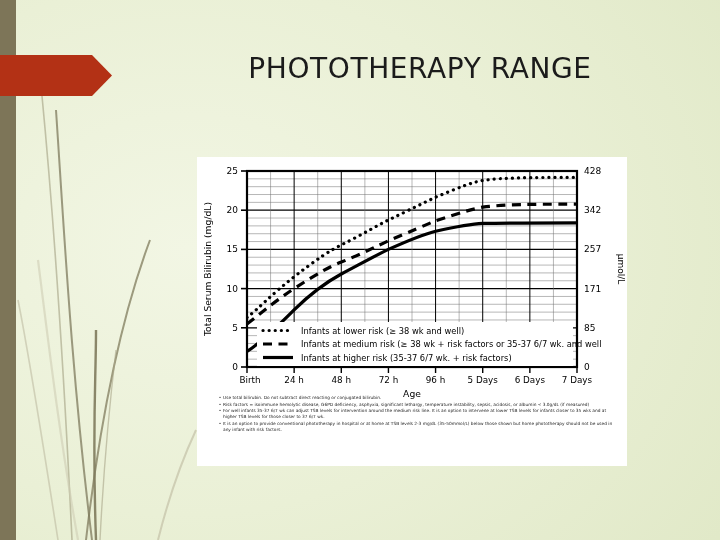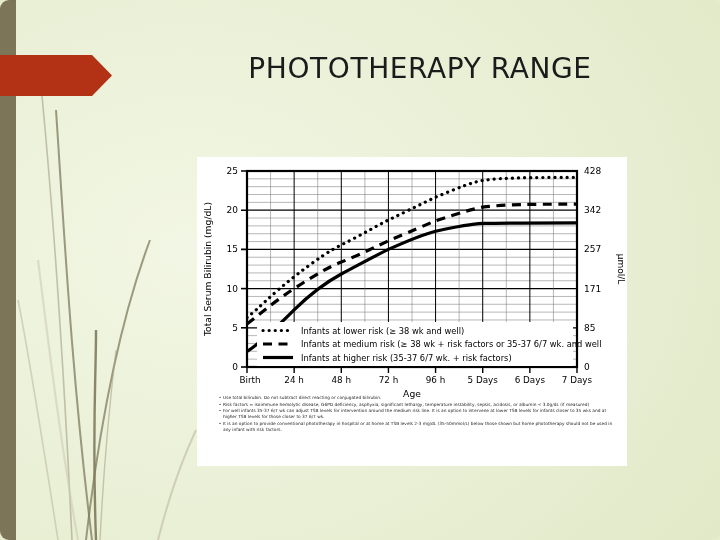--- a/index.html
+++ b/index.html
@@ -13,21 +13,20 @@
     font-family: "Liberation Sans", sans-serif;
     background: #e6edcf;
   }
   .slide {
     position: relative;
     width: 720px;
     height: 540px;
     background:
       radial-gradient(ellipse 900px 700px at 26% 46%, #f2f6e4 0%, #eaf0d6 38%, #e1e9c8 72%, #dbe4bd 100%);
     overflow: hidden;
-    border-radius: 9px;
   }
   
   .left-bar {
     position: absolute;
     left: 0; top: 0;
     width: 16px; height: 540px;
     background: #7d7558;
   }
   
   .stems {

